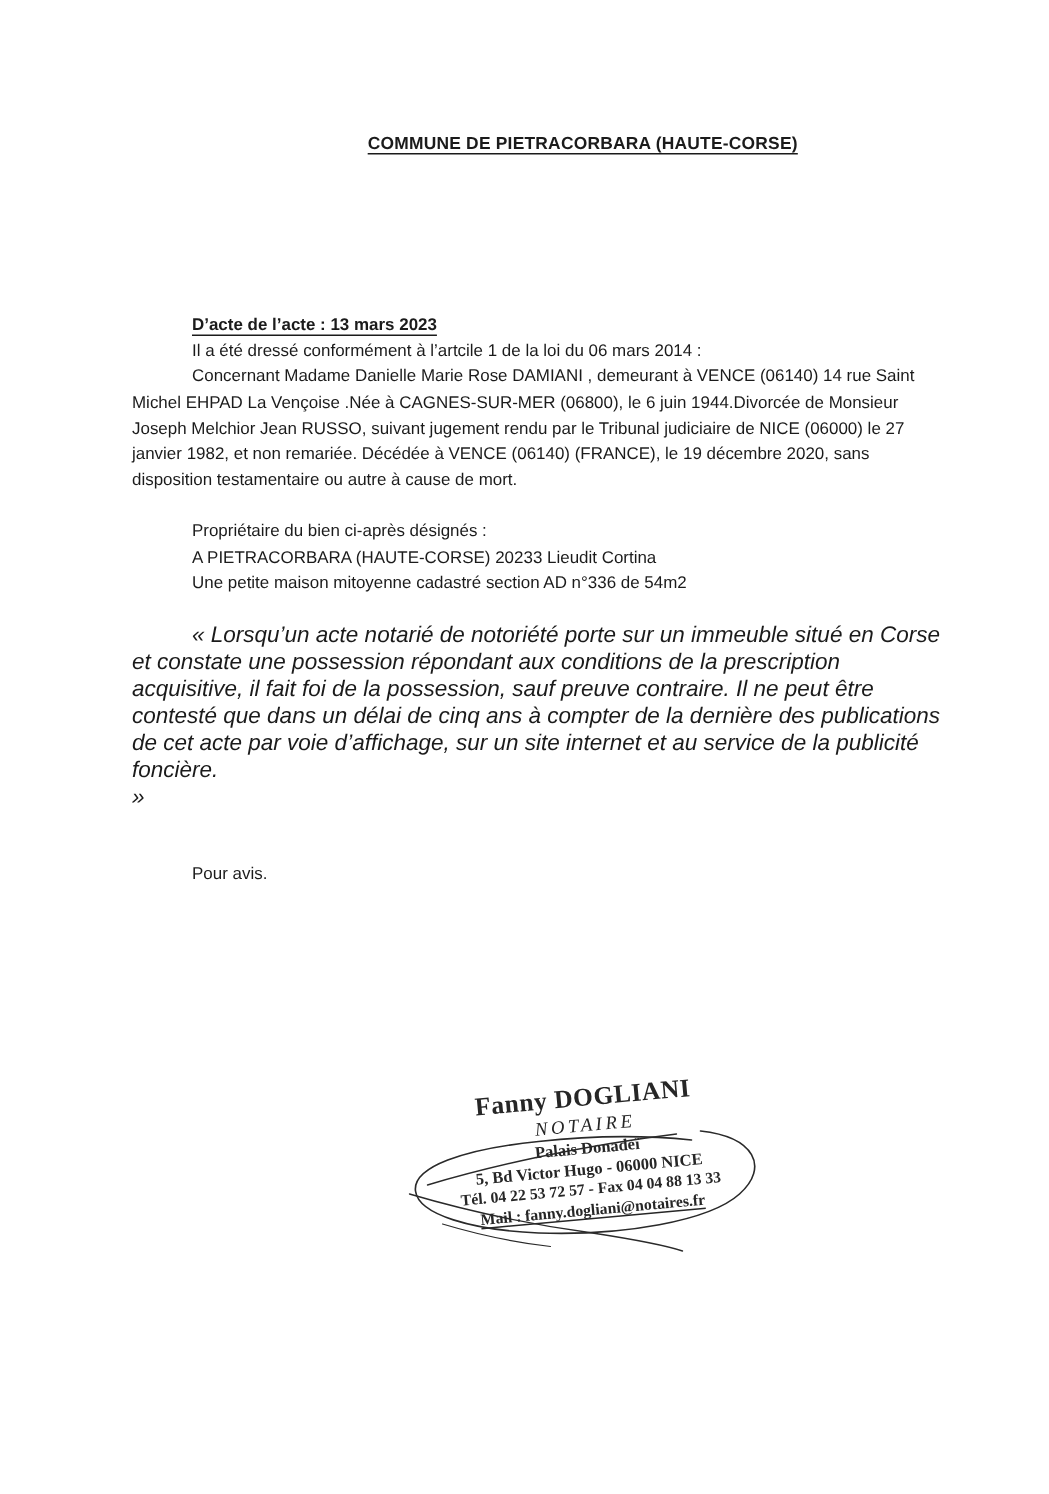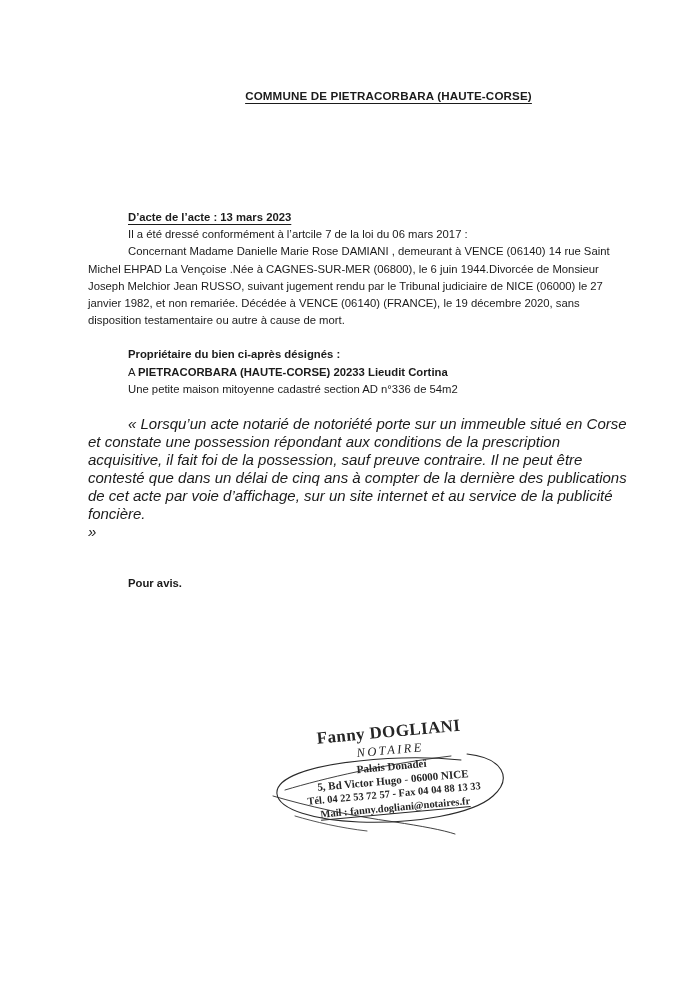--- a/index.html
+++ b/index.html
@@ -47,21 +47,21 @@
     font-size: 11.3px;
     line-height: 17.2px;
     text-align: left;
   }
   .para {
     margin: 0;
   }
   .indent {
     text-indent: 40px;
   }
-  .bold { font-weight: bold; }
+  .bold { font-weight: normal; }
   .underline-bold {
     font-weight: bold;
     text-decoration: underline;
     text-underline-offset: 2.5px;
   }
 
   .gap-small { height: 10px; }
   .gap-med   { height: 17px; }
   .gap-large { height: 24px; }
 
@@ -153,21 +153,21 @@
   </div>
 
 
   <div class="body-block" style="top:168px;margin-top:41px;">
 
     <p class="para indent-line">
       <span class="underline-bold">D’acte de l’acte : 13 mars 2023</span>
     </p>
 
 
-    <p class="para indent">Il a été dressé conformément à l’artcile 7 de la loi du 06 mars 2017 :</p>
+    <p class="para indent">Il a été dressé conformément à l’artcile 1 de la loi du 06 mars 2014 :</p>
 
 
     <p class="para indent">Concernant Madame Danielle Marie Rose DAMIANI , demeurant à VENCE (06140) 14 rue Saint Michel EHPAD La Vençoise .Née à CAGNES-SUR-MER (06800), le 6 juin 1944.Divorcée de Monsieur Joseph Melchior Jean  RUSSO, suivant jugement rendu par le Tribunal judiciaire de NICE (06000) le 27 janvier 1982, et non remariée. Décédée à VENCE (06140) (FRANCE), le 19 décembre 2020, sans disposition testamentaire ou autre à cause de mort.</p>
 
     <div class="gap-med"></div>
 
     <p class="para indent-line bold">Propriétaire du bien ci-après désignés :</p>
 
     <p class="para indent-line">
       <span>A </span><span class="bold">PIETRACORBARA (HAUTE-CORSE) 20233 Lieudit Cortina</span>

